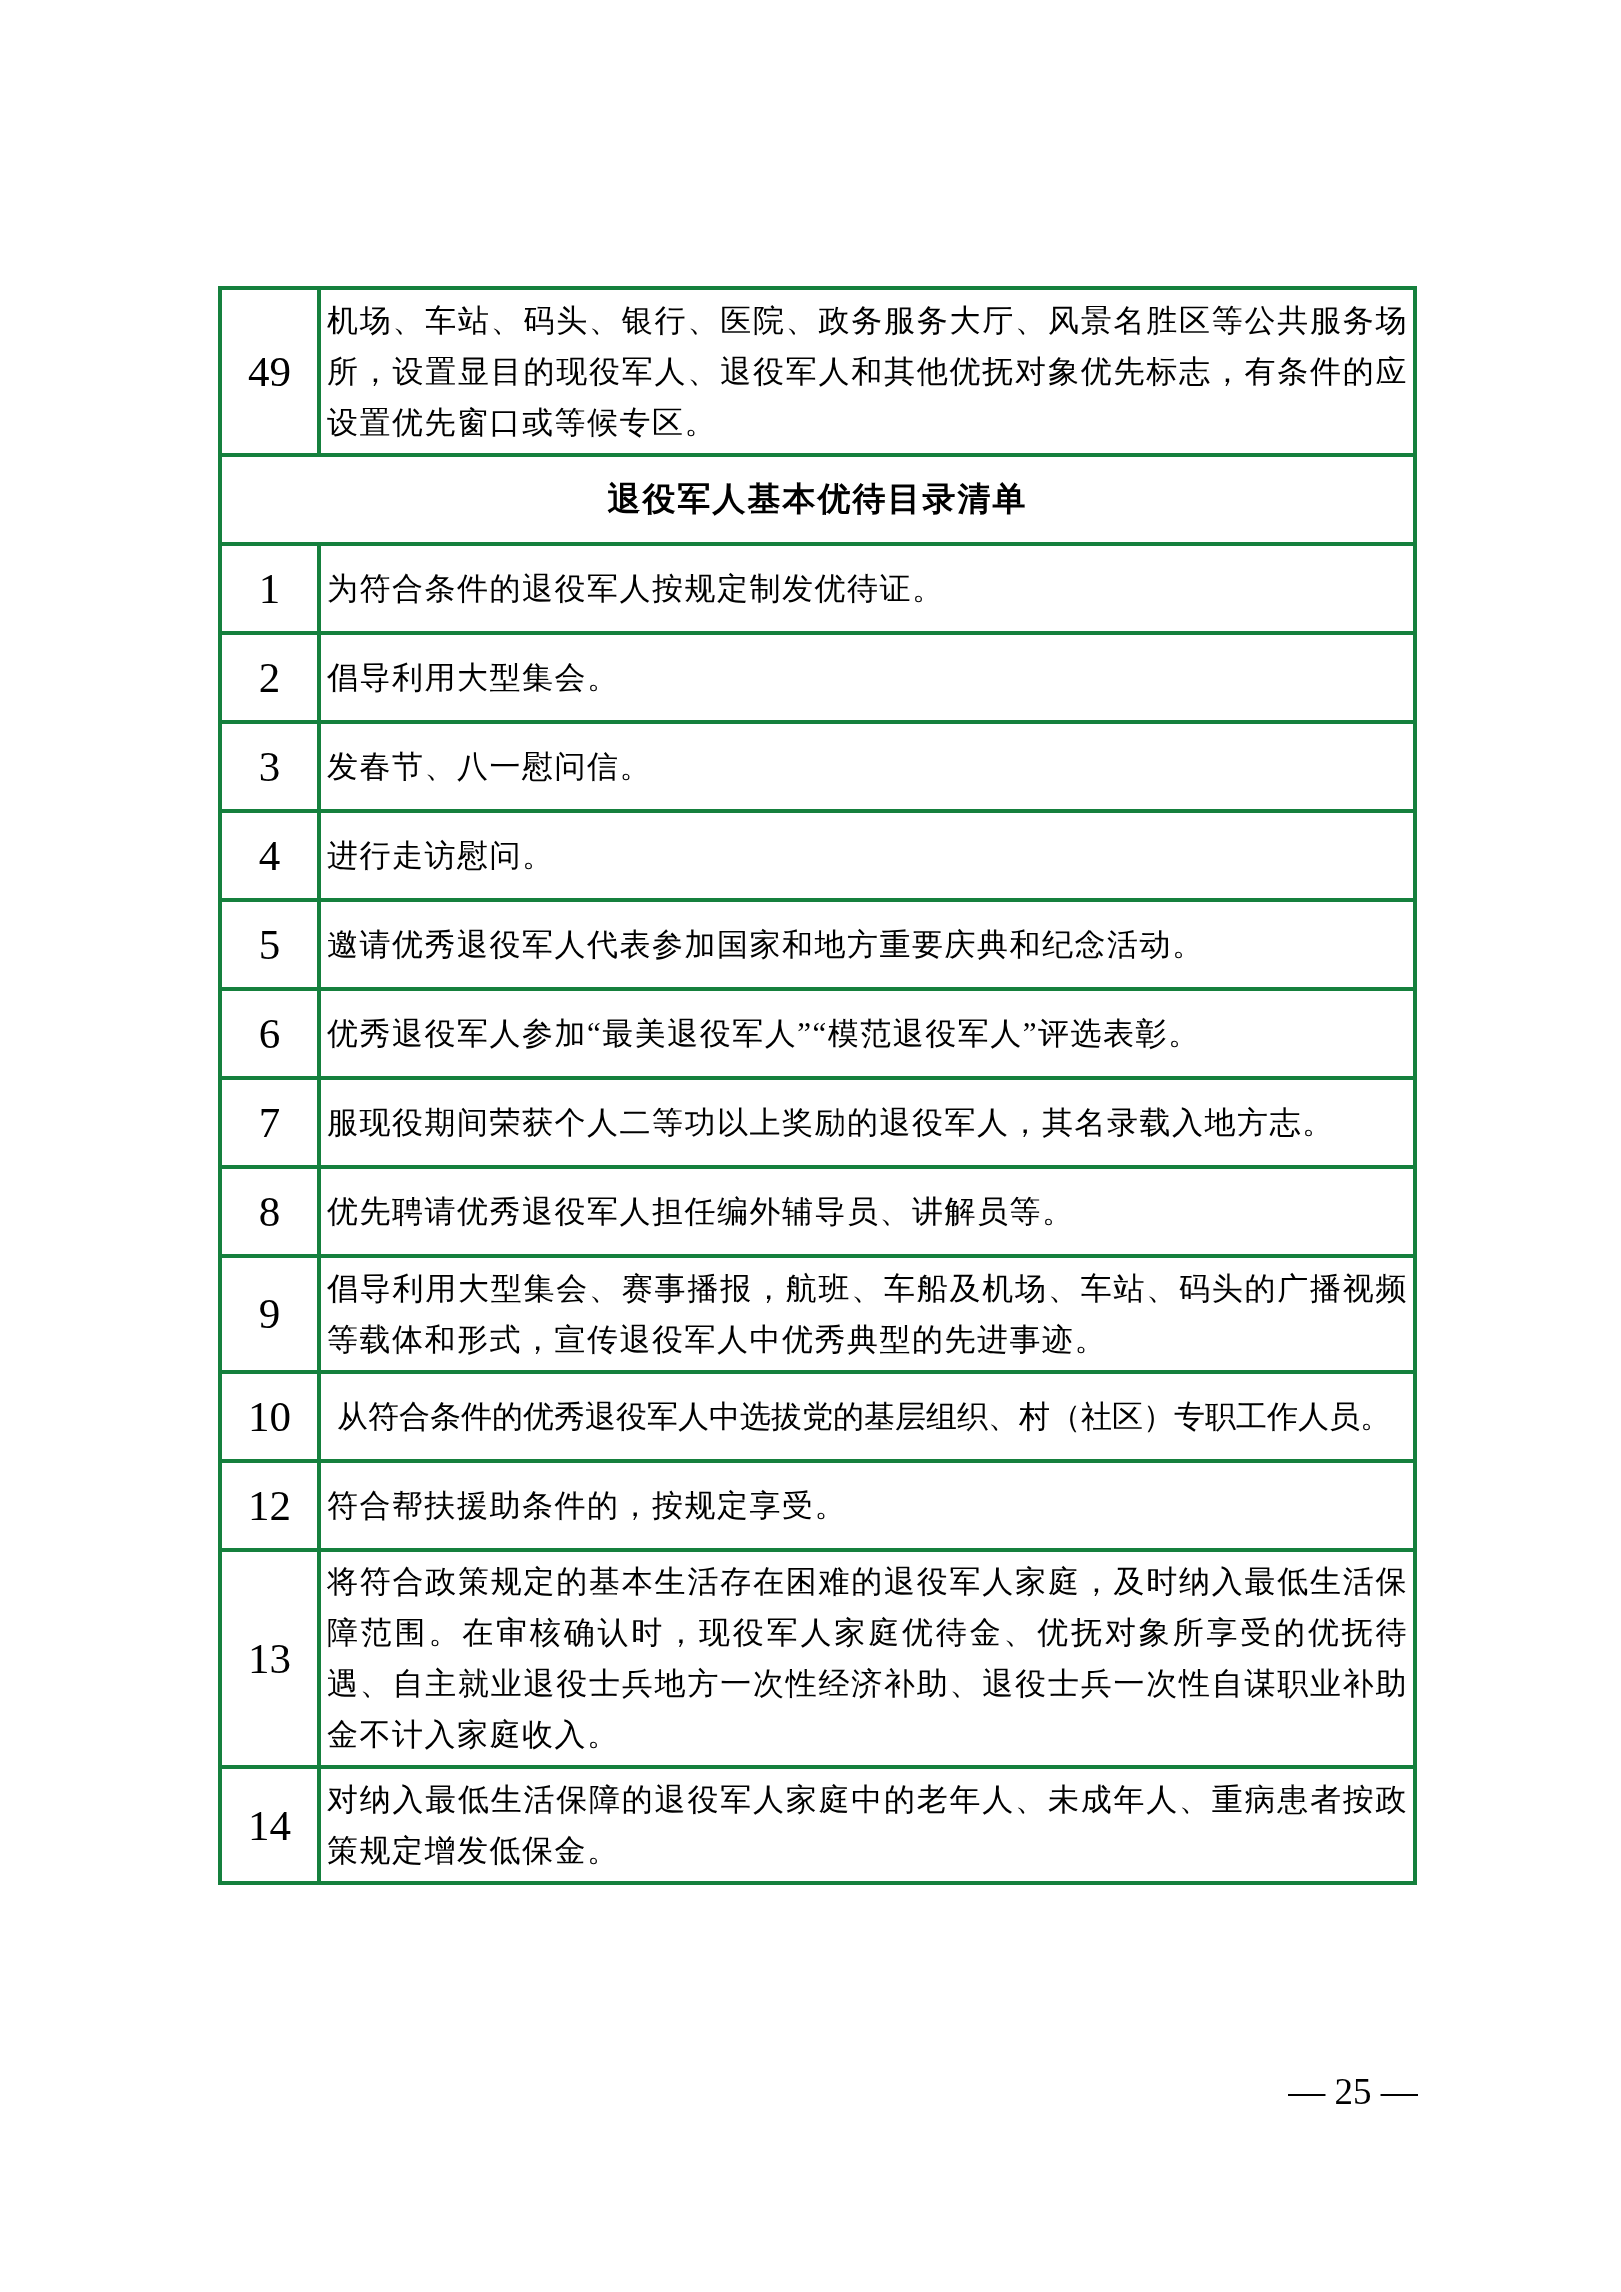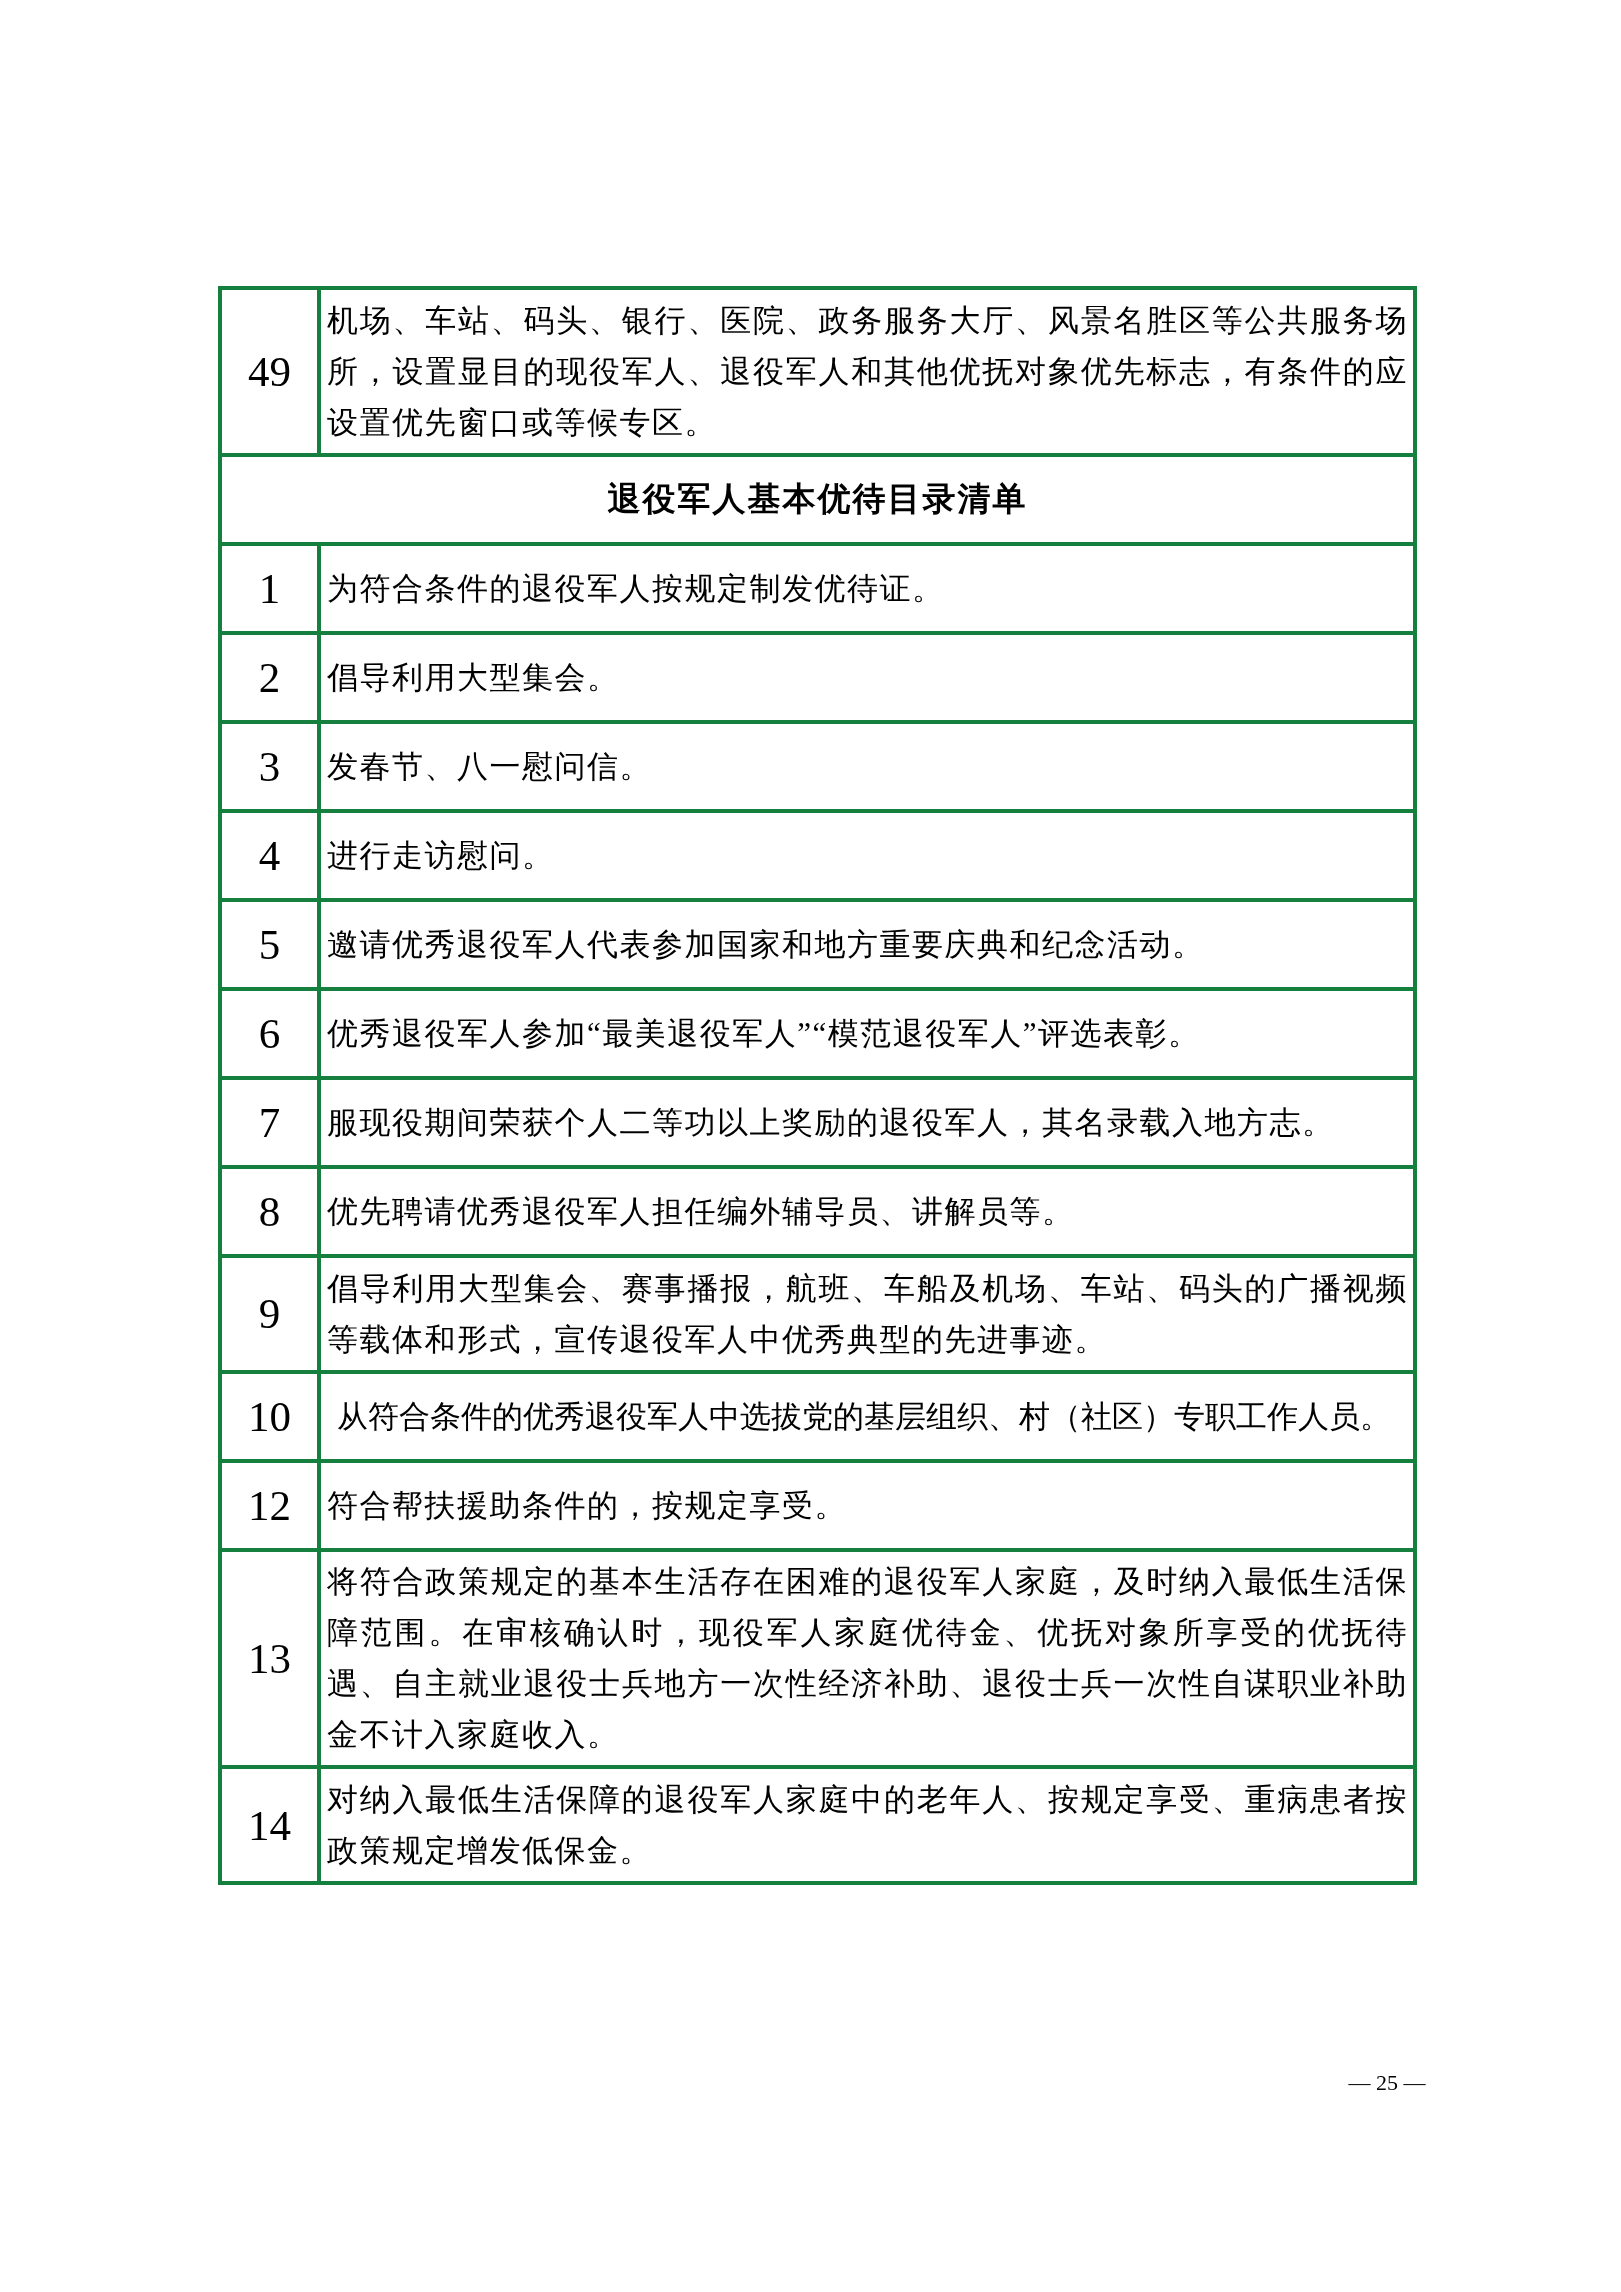--- a/index.html
+++ b/index.html
@@ -52,25 +52,25 @@
     vertical-align: middle;
     height: 85px;
     padding: 0;
     font-family: Liberation Sans, sans-serif;
     font-weight: bold;
     font-size: 33px;
     letter-spacing: 2px;
   }
   .page-number {
     position: absolute;
-    left: 1279px;
+    left: 1245px;
     top: 2070px;
     width: 216px;
     text-align: center;
-    font-size: 22px;
+    font-size: 37px;
     white-space: nowrap;
   }
 </style>
 </head>
 <body>
 
 <div id="page">
   <table class="benefits">
     <colgroup>
       <col class="c-num">
@@ -127,19 +127,19 @@
         <tr>
           <td class="cell-num">12</td>
           <td class="cell-text">符合帮扶援助条件的，按规定享受。</td>
         </tr>
         <tr>
           <td class="cell-num">13</td>
           <td class="cell-text">将符合政策规定的基本生活存在困难的退役军人家庭，及时纳入最低生活保障范围。在审核确认时，现役军人家庭优待金、优抚对象所享受的优抚待遇、自主就业退役士兵地方一次性经济补助、退役士兵一次性自谋职业补助金不计入家庭收入。</td>
         </tr>
         <tr>
           <td class="cell-num">14</td>
-          <td class="cell-text">对纳入最低生活保障的退役军人家庭中的老年人、按规定享受、重病患者按政策规定增发低保金。</td>
+          <td class="cell-text">对纳入最低生活保障的退役军人家庭中的老年人、未成年人、重病患者按政策规定增发低保金。</td>
         </tr>
       </tbody>
   </table>
   <div class="page-number">— 25 —</div>
 </div>
 
 
 </body></html>

